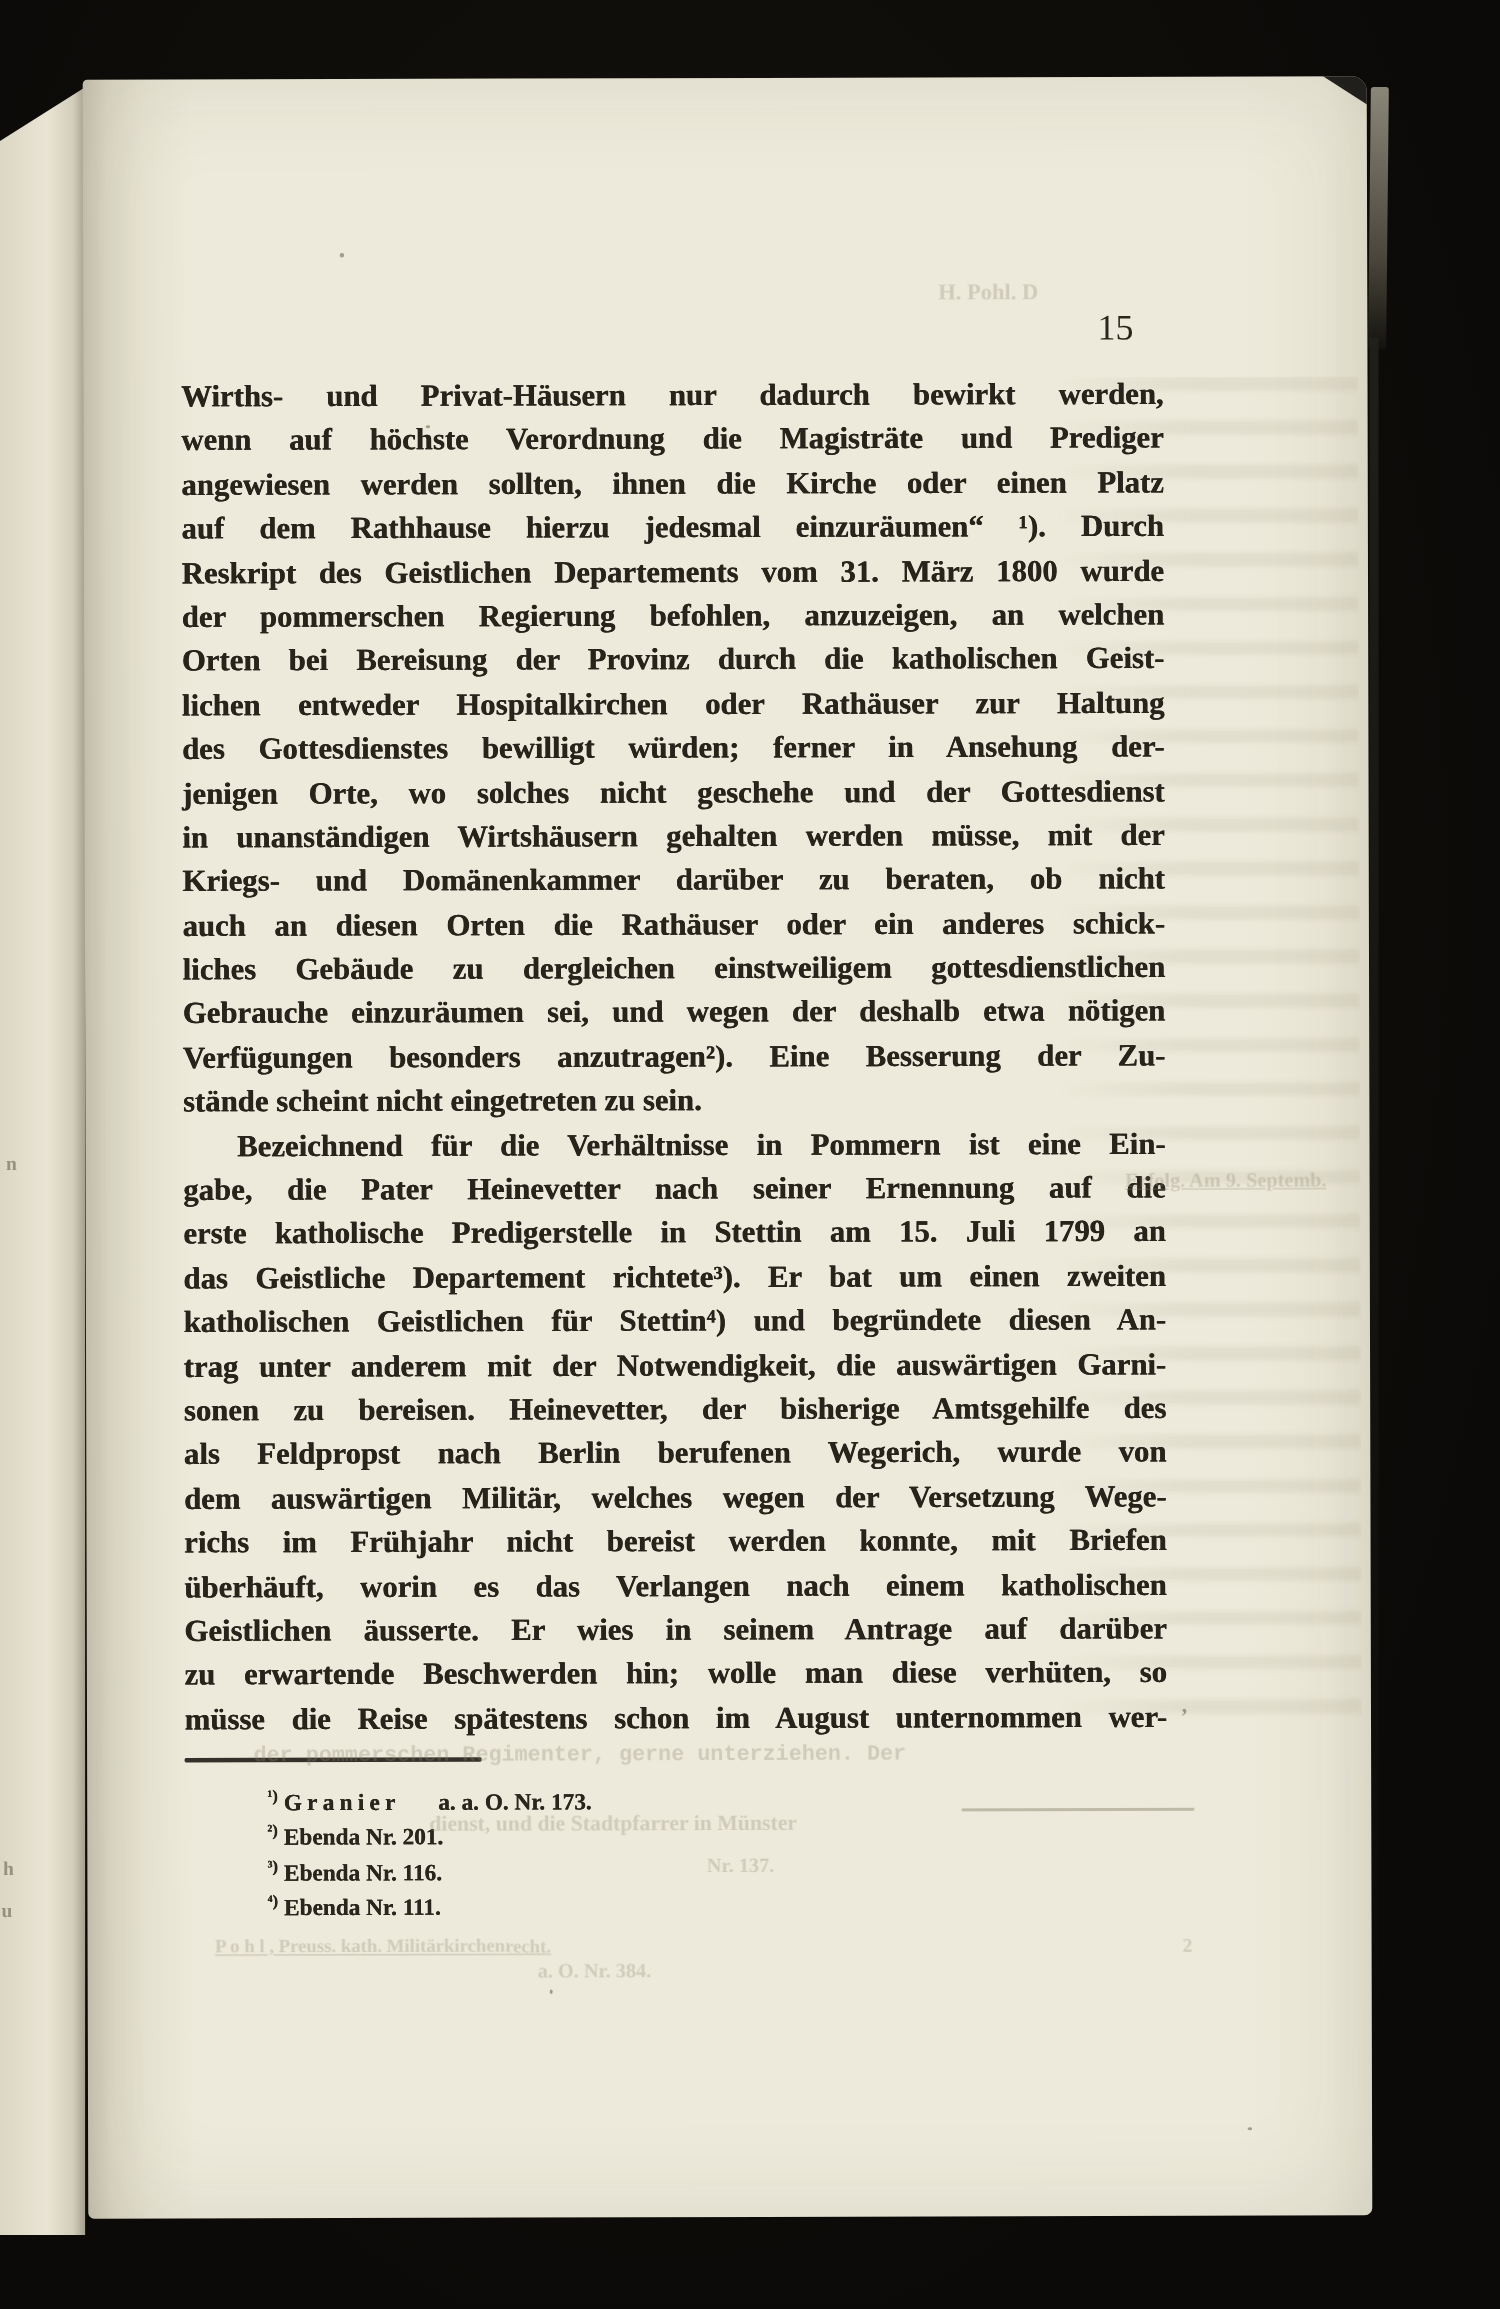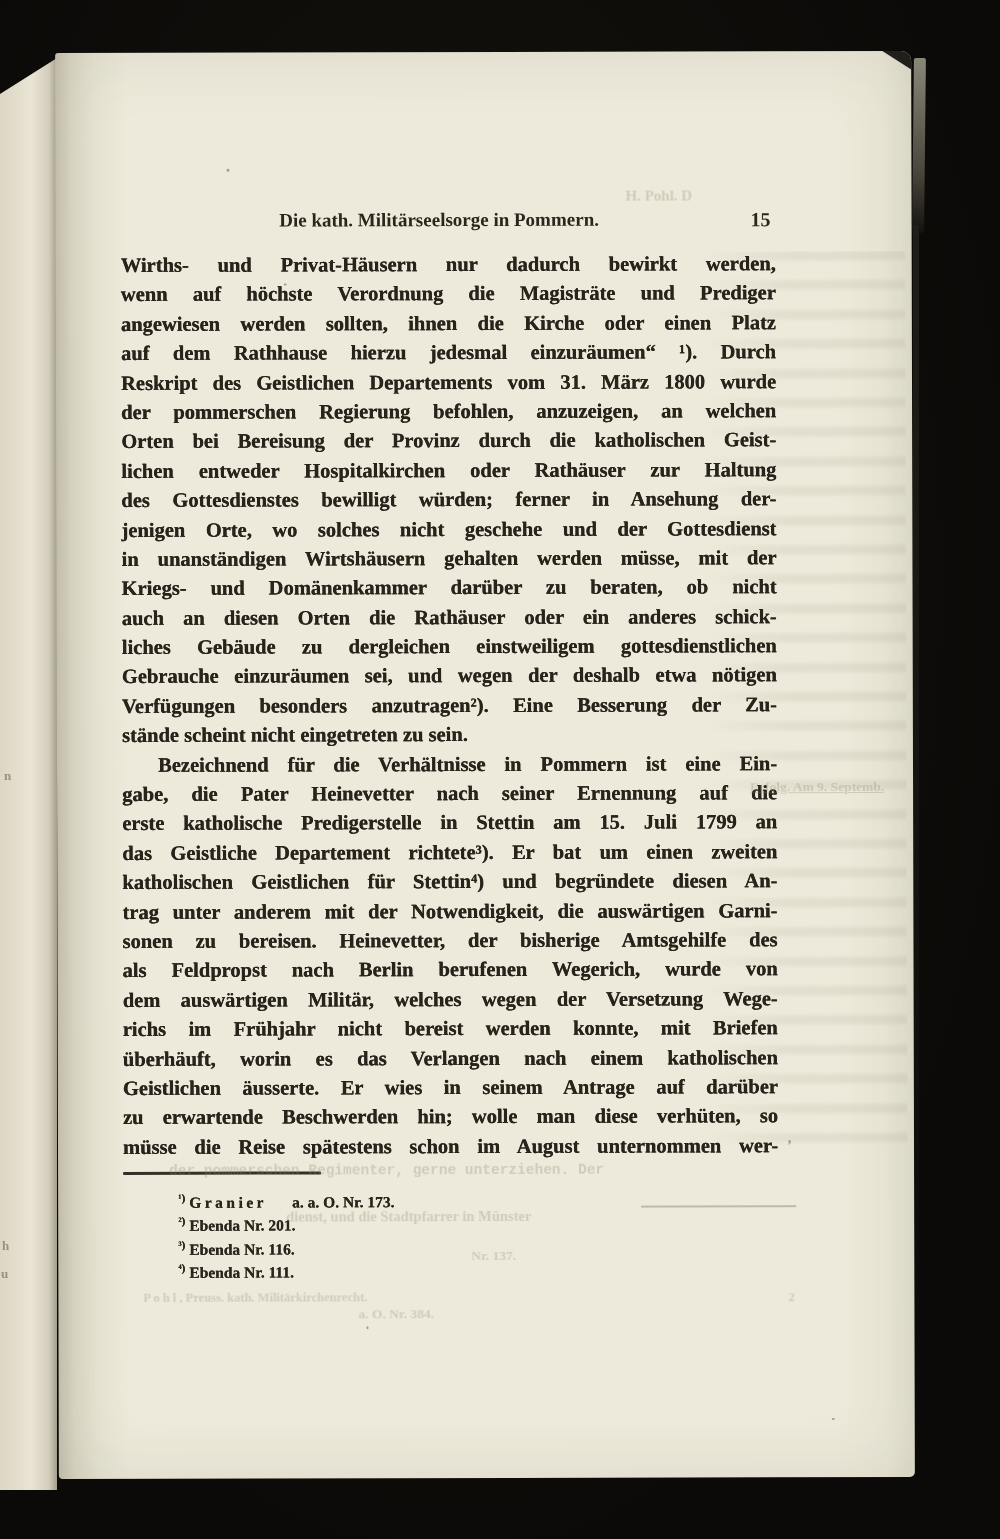--- a/index.html
+++ b/index.html
@@ -25,21 +25,21 @@
   
   .edge-strip{position:absolute;left:913px;top:58px;width:12px;height:175px;
         background:linear-gradient(180deg,#8a8678,#4a463c 65%,#14120e 100%);
         transform:rotate(0.6deg);border-radius:2px;}
   .edge-line{position:absolute;left:913px;top:225px;width:6px;height:1235px;
         background:linear-gradient(180deg,#23211b,#0c0b09 90%);opacity:.85;}
 
   
   .header{position:absolute;left:65px;top:152px;width:655px;height:32px;line-height:32px;
           font-size:19px;font-weight:bold;color:#2a261d;text-align:center;padding-right:18px;box-sizing:border-box;}
-  .pageno{position:absolute;right:5px;top:0;font-size:20px;font-weight:bold;color:#2a261d;}
+  .pageno{position:absolute;right:20px;top:0;font-size:24px;font-weight:normal;color:#2a261d;}
 
   .bodytext{position:absolute;left:65px;top:198px;width:655px;color:#28241c;}
   .tline{height:29.4px;line-height:29.4px;font-size:20.5px;font-weight:bold;white-space:nowrap;
          text-align:justify;text-align-last:justify;text-shadow:0.3px 0 0 currentColor;}
   .tline.flush{text-align-last:left;}
   .tline.indent{padding-left:36px;box-sizing:border-box;}
 
   .fn-rule{position:absolute;left:65px;top:1119px;width:198px;height:3px;background:#35312a;border-radius:1px;}
   .footnotes{position:absolute;left:120px;top:1134px;width:560px;color:#2a261d;}
   .fn-line{height:23.4px;line-height:23.4px;font-size:15.5px;font-weight:bold;white-space:nowrap;
@@ -72,21 +72,20 @@
     </div>
 
   <div class="edge-strip"></div>
   <div class="edge-line"></div>
 
   <div class="page">
     <div class="corner-notch"></div>
     <div class="ghost-col"></div>
 
     <div class="header">
-      <span>Die kath. Militärseelsorge in Pommern.</span>
       <span class="pageno">15</span>
     </div>
 
     <div class="bodytext" id="bodytext">
         <div class="tline">Wirths- und Privat-Häusern nur dadurch bewirkt werden,</div>
         <div class="tline">wenn auf höchste Verordnung die Magisträte und Prediger</div>
         <div class="tline">angewiesen werden sollten, ihnen die Kirche oder einen Platz</div>
         <div class="tline">auf dem Rathhause hierzu jedesmal einzuräumen“ ¹). Durch</div>
         <div class="tline">Reskript des Geistlichen Departements vom 31. März 1800 wurde</div>
         <div class="tline">der pommerschen Regierung befohlen, anzuzeigen, an welchen</div>
@@ -124,23 +123,23 @@
         <div class="fn-line"><span class="fn-marker">³)</span><span class="fn-name">Ebenda </span><span>Nr. 116.</span></div>
         <div class="fn-line"><span class="fn-marker">⁴)</span><span class="fn-name">Ebenda </span><span>Nr. 111.</span></div>
       </div>
 
     <div id="ghosts">
         <span class="ghost" style="left: 570px; top: 136px; font-size: 15px;">H. Pohl. D</span>
         <span class="ghost" style="left: 693px; top: 728px; font-size: 13.5px; text-decoration: underline;">Erfolg. Am 9. Septemb.</span>
         <span class="ghost dark" style="left: 729px; top: 1086px; font-size: 15px;">ʼ</span>
         <span class="ghost" style="left: 111px; top: 1110px; font-size: 14.5px; font-family: Liberation Mono, monospace;">der pommerschen Regimenter, gerne unterziehen. Der</span>
         <span class="ghost" style="left: 228px; top: 1156px; font-size: 14.5px;">dienst, und die Stadtpfarrer in Münster</span>
-        <span class="ghost" style="left: 413px; top: 1184px; font-size: 13.5px; margin-top: 12px;">Nr. 137.</span>
+        <span class="ghost" style="left: 413px; top: 1184px; font-size: 13.5px;">Nr. 137.</span>
         <span class="ghost" style="left: 300px; top: 1224px; font-size: 13.5px; margin-top: 30px;">a. O. Nr. 384.</span>
-        <span class="ghost" style="left: 85px; top: 1238px; font-size: 12.5px;">P o h l , Preuss. kath. Militärkirchenrecht.</span>
+        <span class="ghost" style="left: 85px; top: 1238px; font-size: 12.5px; text-decoration: underline;">P o h l , Preuss. kath. Militärkirchenrecht.</span>
         <span class="ghost" style="left: 730px; top: 1238px; font-size: 13px;">2</span>
       </div>
     <div class="ghost-rule"></div>
 
     <div class="speck" style="left:171px;top:116px;width:3px;height:3px;"></div>
     <div class="speck" style="left:228px;top:231px;width:3px;height:2px;"></div>
     <div class="speck" style="left:506px;top:445px;width:2px;height:2px;"></div>
     <div class="speck" style="left:308px;top:1274px;width:2px;height:3px;"></div>
     <div class="speck" style="left:773px;top:1367px;width:3px;height:2px;"></div>
   </div>

